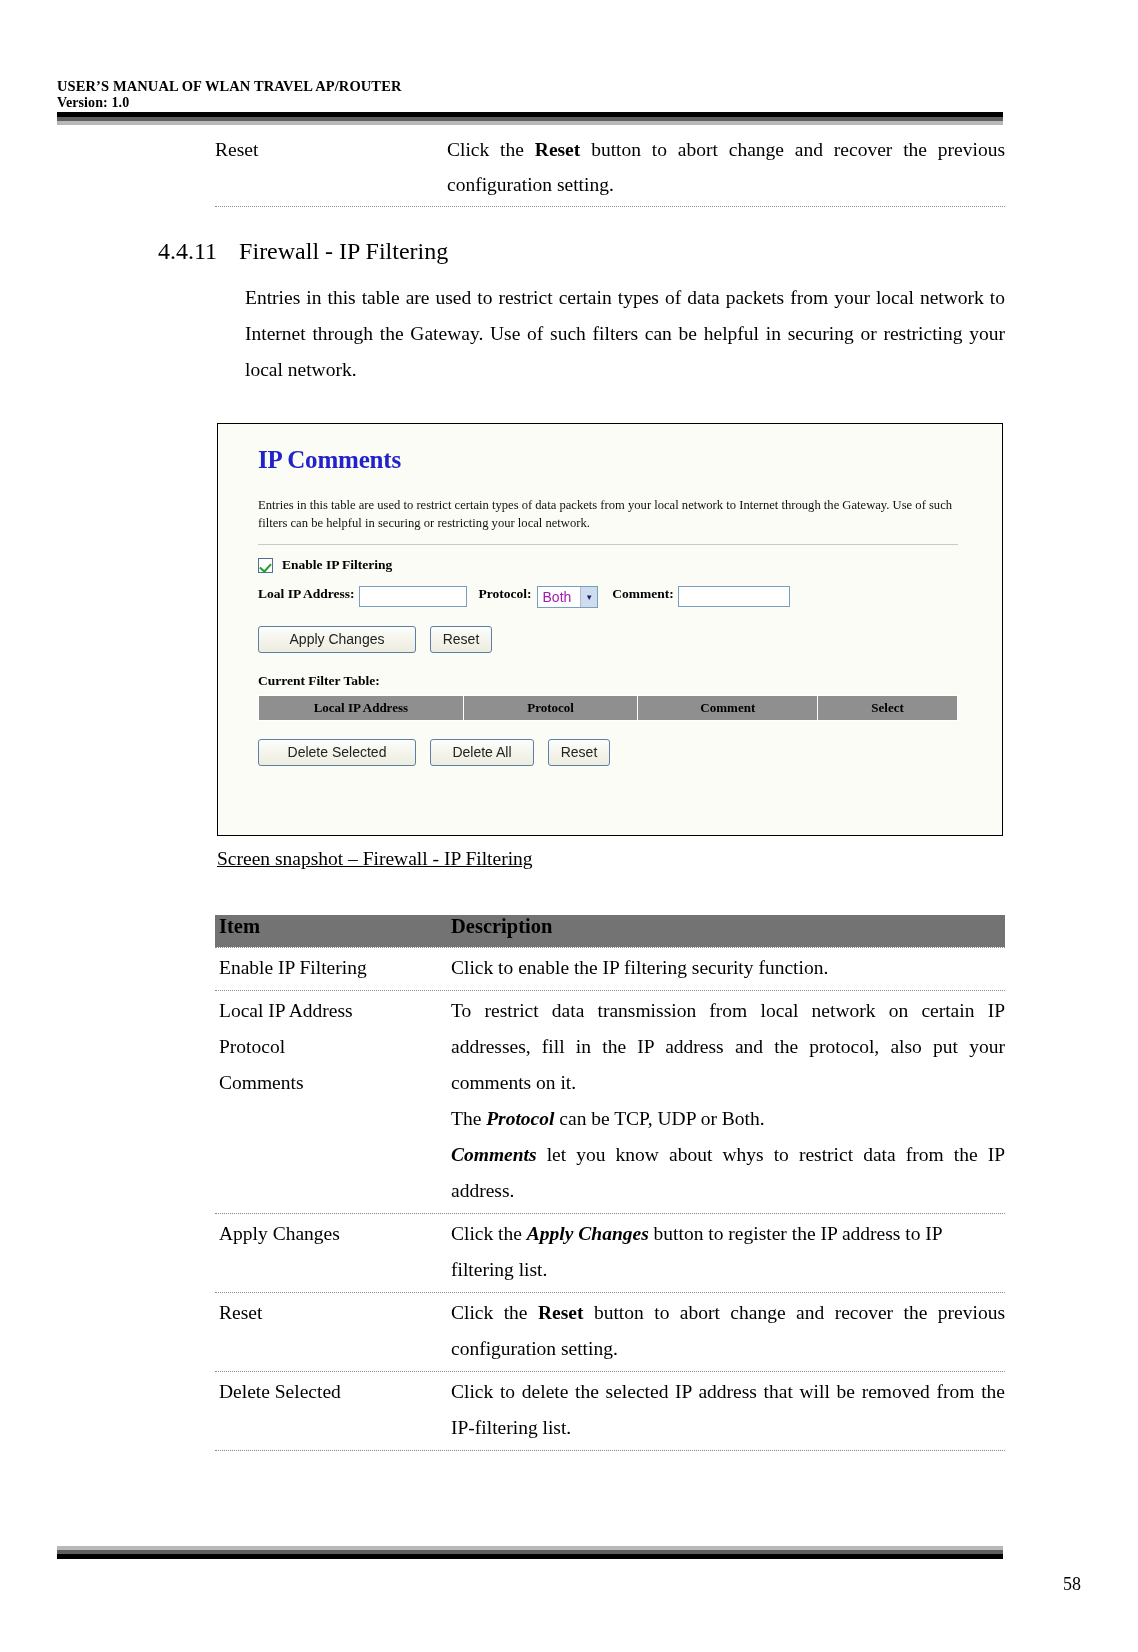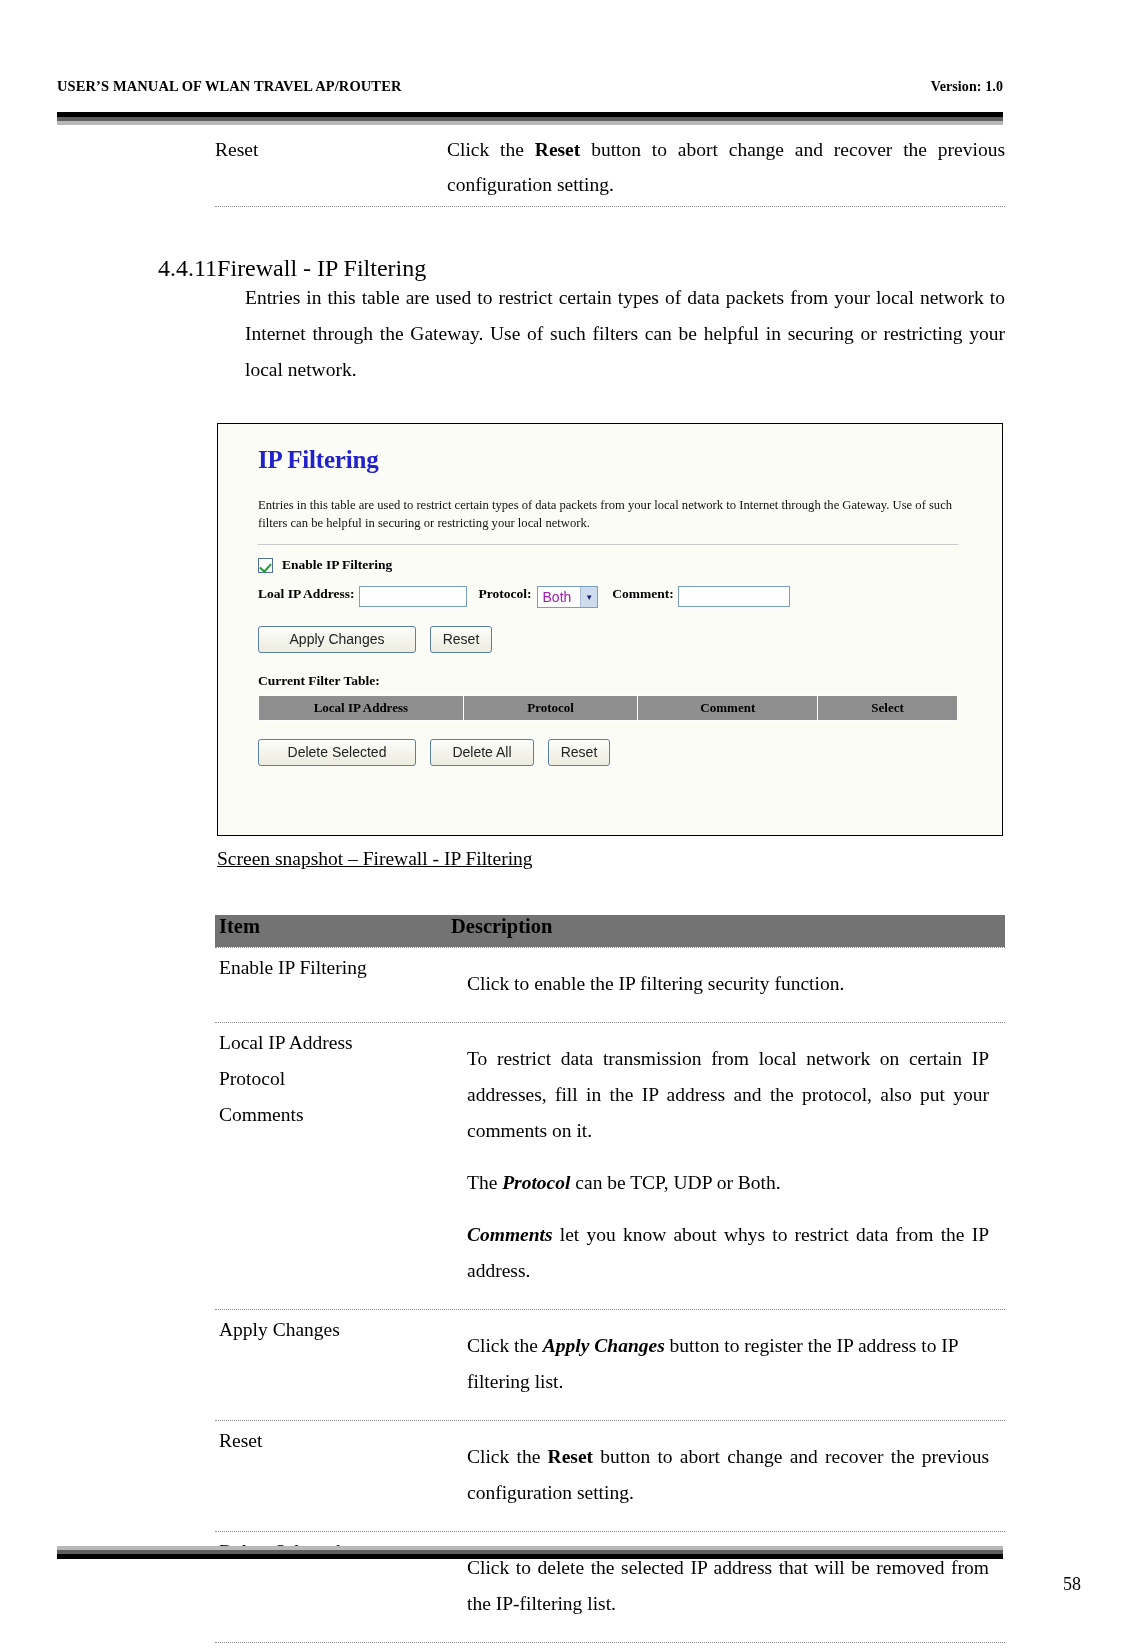--- a/index.html
+++ b/index.html
@@ -22,25 +22,26 @@
     padding: 0;
   }
 
   
   .doc-header {
     position: absolute;
     left: 57px; top: 78px;
     width: 946px;
     display: flex;
     justify-content: space-between;
-    align-items: flex-end;
+    align-items: flex-start;
     font-family: "Liberation Serif", serif;
     font-weight: bold;
     font-size: 14.5px;
     letter-spacing: 0.1px;
+    flex-direction: column;
   }
   .doc-header .right { font-size: 14px; }
 
   .header-rule {
     position: absolute;
     left: 57px; top: 112px;
     width: 946px;
   }
   .header-rule .bar-dark {
     height: 5px; background: #000000; width: 100%;
@@ -64,24 +65,25 @@
     line-height: 35px;
     padding-bottom: 4px;
     border-bottom: 1px dotted #8a8a8a;
   }
   .cont-row .c-item { width: 232px; flex: 0 0 232px; }
   .cont-row .c-desc { flex: 1; text-align: justify; }
 
   
   .section-head {
     position: absolute;
-    left: 158px; top: 253px;
+    left: 158px; top: 236px;
     font-size: 24px;
     line-height: 30px;
     display: flex;
+    gap: 22px;
   }
 
   .intro {
     position: absolute;
     left: 245px; top: 280px;
     width: 760px;
     font-size: 19.5px;
     line-height: 36px;
     text-align: justify;
   }
@@ -277,21 +279,21 @@
   .desc-row {
     display: flex;
     border-top: 1px dotted #8a8a8a;
     font-size: 19.5px;
     line-height: 36px;
     padding: 2px 0 4px 4px;
   }
   .desc-row:last-child { border-bottom: 1px dotted #8a8a8a; }
   .desc-row .d-item { width: 232px; flex: 0 0 232px; }
   .desc-row .d-desc { flex: 1; }
-  .d-desc p { margin: 16px; text-align: justify; }
+  .d-desc p { margin: 0; text-align: justify; }
   .d-desc p.nojust { text-align: left; }
   .d-item div { line-height: 36px; }
 
   
   .footer-rule {
     position: absolute;
     left: 57px; top: 1546px;
     width: 946px;
   }
   .footer-rule .f-light { height: 4px; background: #b8b8b8; }
@@ -331,21 +333,21 @@
 
   <div class="section-head">
     <span>4.4.11</span>
     <span>Firewall - IP Filtering</span>
   </div>
 
   <div class="intro">Entries in this table are used to restrict certain types of data packets from your local network to Internet through the Gateway. Use of such filters can be helpful in securing or restricting your local network.</div>
 
   <div class="snapshot">
     <div class="snap-inner">
-      <div class="snap-title">IP Filtering</div>
+      <div class="snap-title">IP Comments</div>
       <div class="snap-desc">Entries in this table are used to restrict certain types of data packets from your local network to Internet through the Gateway. Use of such filters can be helpful in securing or restricting your local network.</div>
       <hr class="snap-hr">
 
       <div class="enable-row">
         <span class="chk"></span>
         <span class="enable-label">Enable IP Filtering</span>
       </div>
 
       <div class="field-row">
         <span class="lbl">Loal IP Address:</span>

